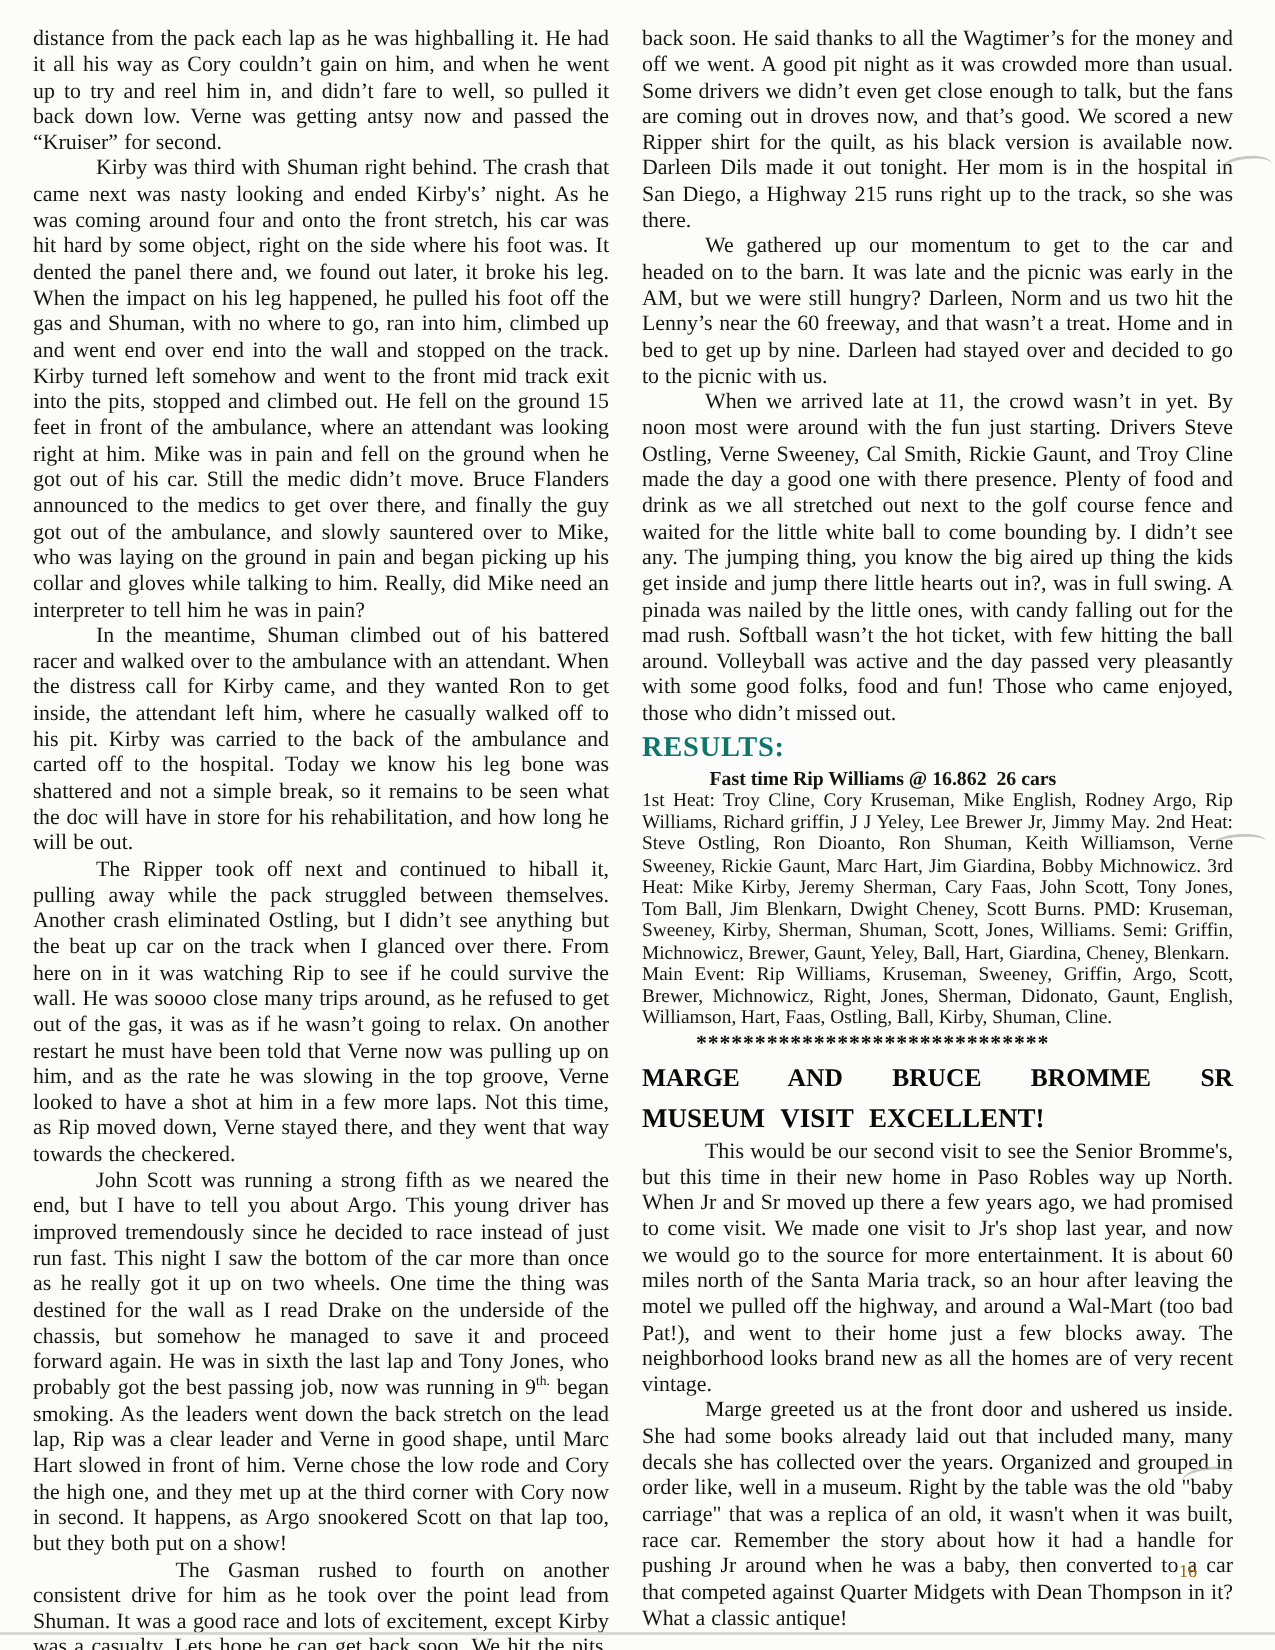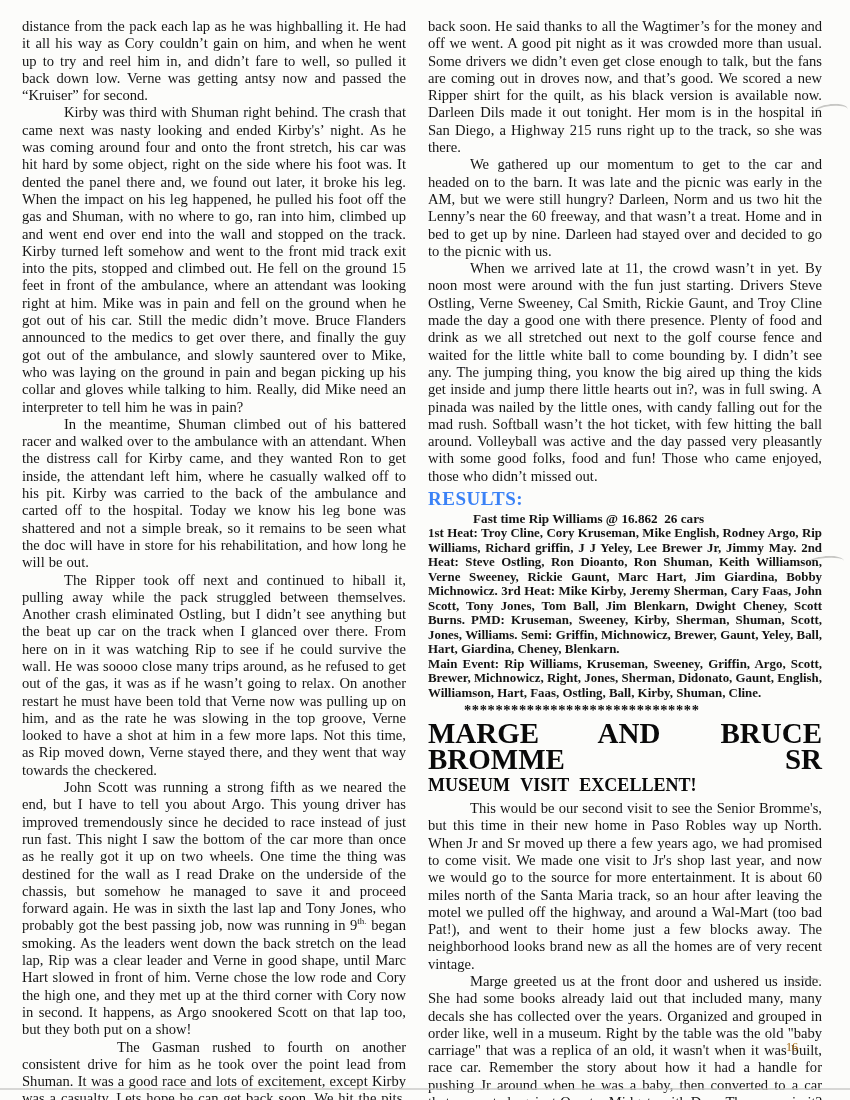--- a/index.html
+++ b/index.html
@@ -38,53 +38,53 @@
     font-size: 9px;
     line-height: 0;
     vertical-align: super;
   }
 
   .results-heading {
     margin: 3px 0 1px 0;
     font-size: 19px;
     font-weight: bold;
     letter-spacing: 0.5px;
-    color: #3b82f6;
+    color: #0f766e;
     text-align: left;
   }
   .fast-time {
     font-size: 13.2px;
     line-height: 15px;
     font-weight: bold;
     text-align: left;
     white-space: pre-wrap;
     margin-left: 45px;
   }
   .results-body {
     font-size: 12.9px;
     line-height: 14.5px;
-    font-weight: bold;
+    font-weight: normal;
     text-align: justify;
   }
   .sep-row {
     margin: 2px 0 1px 0;
     padding-left: 36px;
     font-size: 14.5px;
     font-weight: bold;
     letter-spacing: 0.6px;
     text-align: left;
     color: #0d0d0d;
   }
   .article-heading {
     margin: 1px 0 2px 0;
     font-weight: bold;
     color: #0a0a0a;
   }
   .article-heading .h-line1 {
-    font-size: 29px;
+    font-size: 17px;
     line-height: 26px;
     text-align: justify;
     text-align-last: justify;
   }
   .article-heading .h-line2 {
     font-size: 18px;
     line-height: 26px;
     text-align: left;
     word-spacing: 6px;
   }

